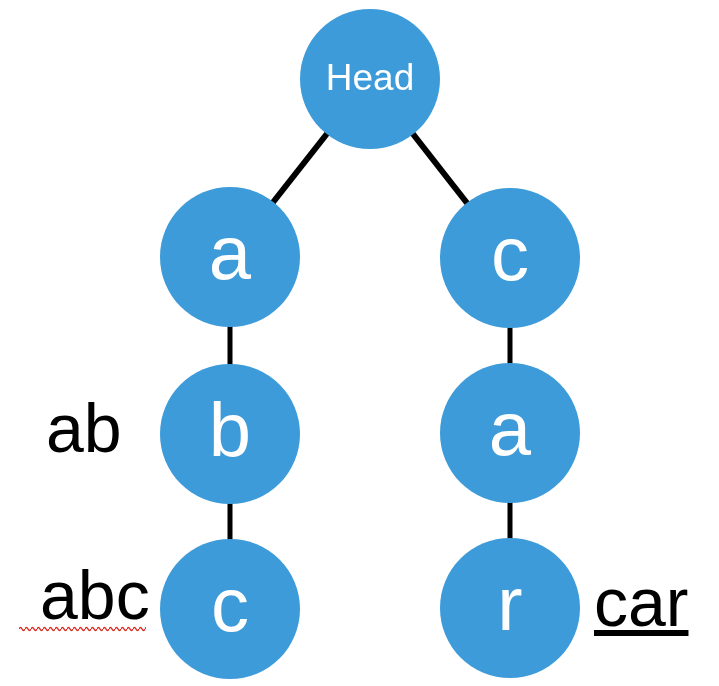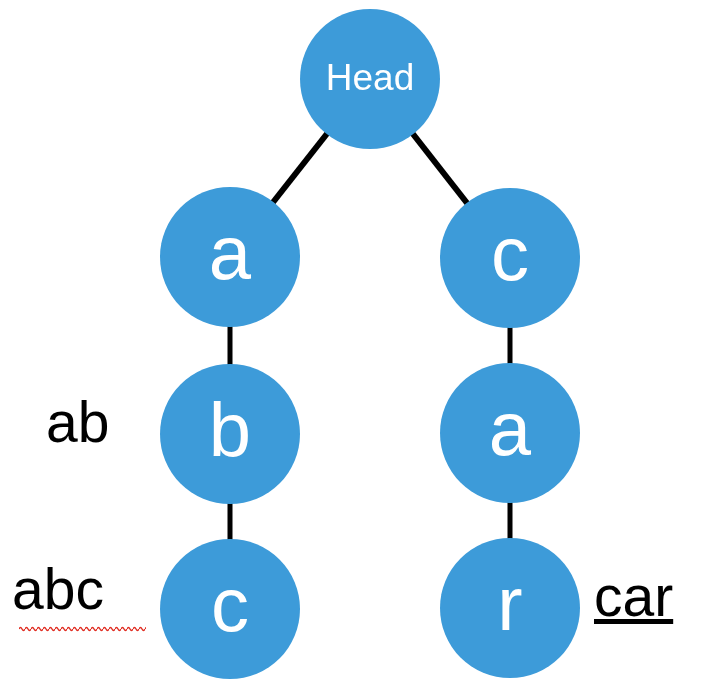--- a/index.html
+++ b/index.html
@@ -30,21 +30,21 @@
   .node .node-label{
     color:var(--node-text);
     font-size:76px;line-height:1;font-weight:400;
     transform:translateY(-4px);
   }
   .node--head .node-label{
     font-size:37px;transform:translateY(-2px);
   }
   .annotation{
     position:absolute;color:var(--annotation-text);
-    font-size:57px;line-height:1;white-space:nowrap;
+    font-size:68px;line-height:1;white-space:nowrap;
   }
   .squiggle{position:absolute;}
 </style>
 </head>
 <body>
 
 <div class="canvas">
 
   <svg class="edges" viewBox="0 0 719 686" xmlns="http://www.w3.org/2000/svg">
     <line x1="370" y1="79" x2="230" y2="257" stroke-width="6"></line>
@@ -78,21 +78,21 @@
   <div class="node" style="left:160px;top:539px;">
     <span class="node-label">c</span>
   </div>
 
   <div class="node" style="left:440px;top:538px;">
     <span class="node-label">r</span>
   </div>
 
   <div class="annotation" style="left:46px;top:394px;">ab</div>
 
-  <div class="annotation" style="left:12px;top:561px;">abc</div>
+  <div class="annotation" style="left:40px;top:561px;">abc</div>
 
   <div class="annotation" style="left:594px;top:568px;text-decoration:underline;">car</div>
 
   <svg class="squiggle" style="left:19px;top:625px;" width="127" height="8" xmlns="http://www.w3.org/2000/svg">
     <defs>
       <pattern id="wavepat" width="6" height="8" patternUnits="userSpaceOnUse">
         <path d="M0 4 Q1.5 1 3 4 Q4.5 7 6 4" fill="none" stroke="var(--spellcheck-underline)" stroke-width="1.4"></path>
       </pattern>
     </defs>
     <rect width="127" height="8" fill="url(#wavepat)"></rect>

